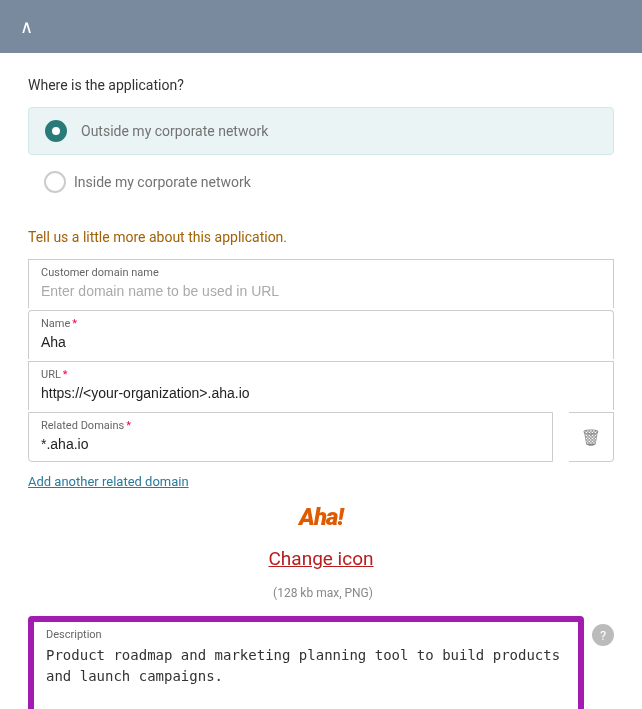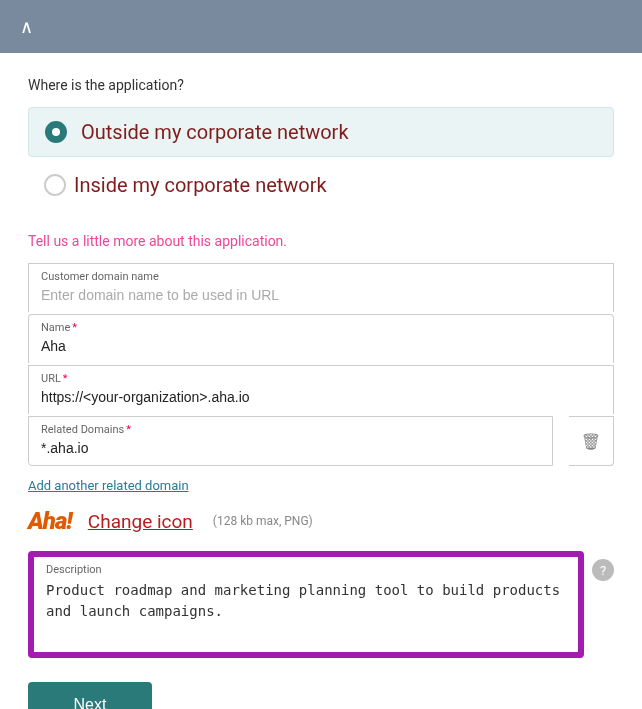--- a/index.html
+++ b/index.html
@@ -78,27 +78,27 @@
     }
     .radio-circle.checked::after {
       content: '';
       width: 8px;
       height: 8px;
       border-radius: 50%;
       background: white;
     }
 
     .radio-label {
-      font-size: 20px;
-      color: #7f1d1d;
+      font-size: 14px;
+      color: #737373;
     }
 
     .form-section-label {
       font-size: 14px;
-      color: #ec4899;
+      color: #a16207;
       margin-bottom: 14px;
     }
 
     .input-wrapper {
       position: relative;
       border: 1px solid #ccc;
       border-radius: 4px;
       padding: 6px 12px 8px 12px;
       background: white;
       margin-bottom: 2px;
@@ -160,20 +160,21 @@
       cursor: pointer;
       display: inline-block;
       margin: 10px 0 14px 0;
     }
 
     .app-icon-row {
       display: flex;
       align-items: center;
       gap: 16px;
       margin-bottom: 16px;
+      flex-direction: column;
     }
 
     .app-icon {
       font-size: 22px;
       font-weight: 900;
       color: #e05a00;
       font-style: italic;
       letter-spacing: -1px;
     }
     .app-icon span { color: #2a7a9a; }

